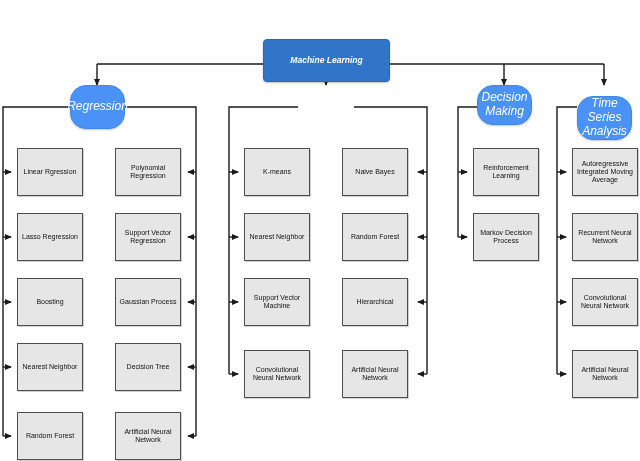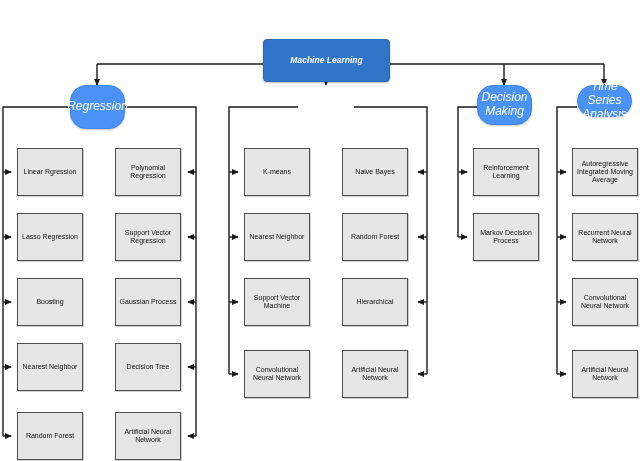--- a/index.html
+++ b/index.html
@@ -122,21 +122,21 @@
 
   <div class="node cat" style="left:70px;top:85px;width:55px;height:44px;">
     <span>Regression</span>
   </div>
 
 
   <div class="node cat" style="left:477px;top:85px;width:55px;height:40px;">
     <span>Decision Making</span>
   </div>
 
-  <div class="node cat" style="left:577px;top:85px;width:55px;height:32px;">
+  <div class="node cat" style="left:577px;top:96px;width:55px;height:44px;">
     <span>Time Series Analysis</span>
   </div>
 
   <div class="node leaf" style="left:17px;top:148px;width:66px;height:48px;">
     <span>Linear Rgression</span>
     </div>
   <div class="node leaf" style="left:17px;top:213px;width:66px;height:48px;">
     <span>Lasso Regression</span>
     </div>
   <div class="node leaf" style="left:17px;top:278px;width:66px;height:48px;">

